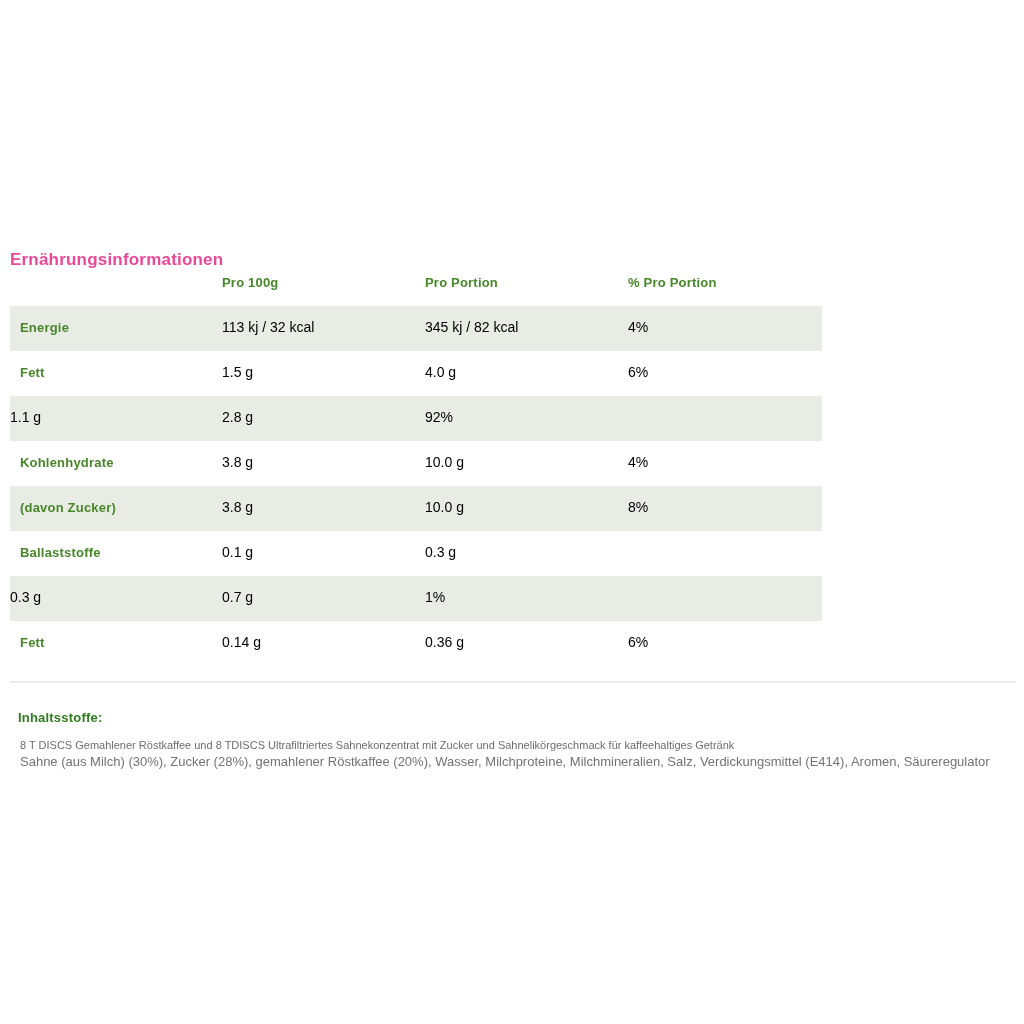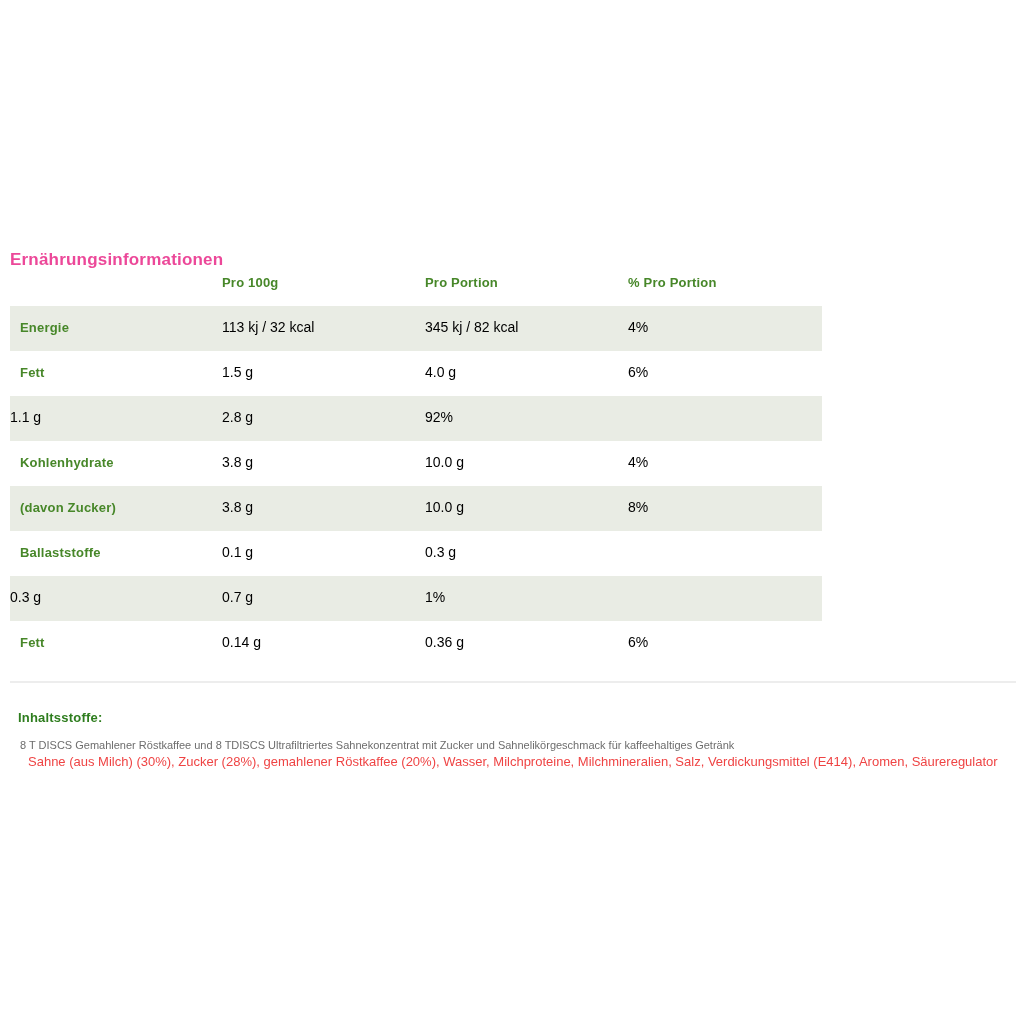--- a/index.html
+++ b/index.html
@@ -94,25 +94,25 @@
     position: absolute;
     left: 20px;
     top: 726px;
     width: 990px;
     font-size: 11px;
     color: #6d6d6d;
     line-height: 17px;
   }
   .ing-comp {
     position: absolute;
-    left: 28px;
+    left: 20px;
     top: 753px;
     width: 995px;
     font-size: 13px;
-    color: #ef4444;
+    color: #737373;
     line-height: 17px;
   }
 </style>
 </head>
 <body>
 
 <div>
 
   <h2 class="section-title">Ernährungsinformationen</h2>
 

